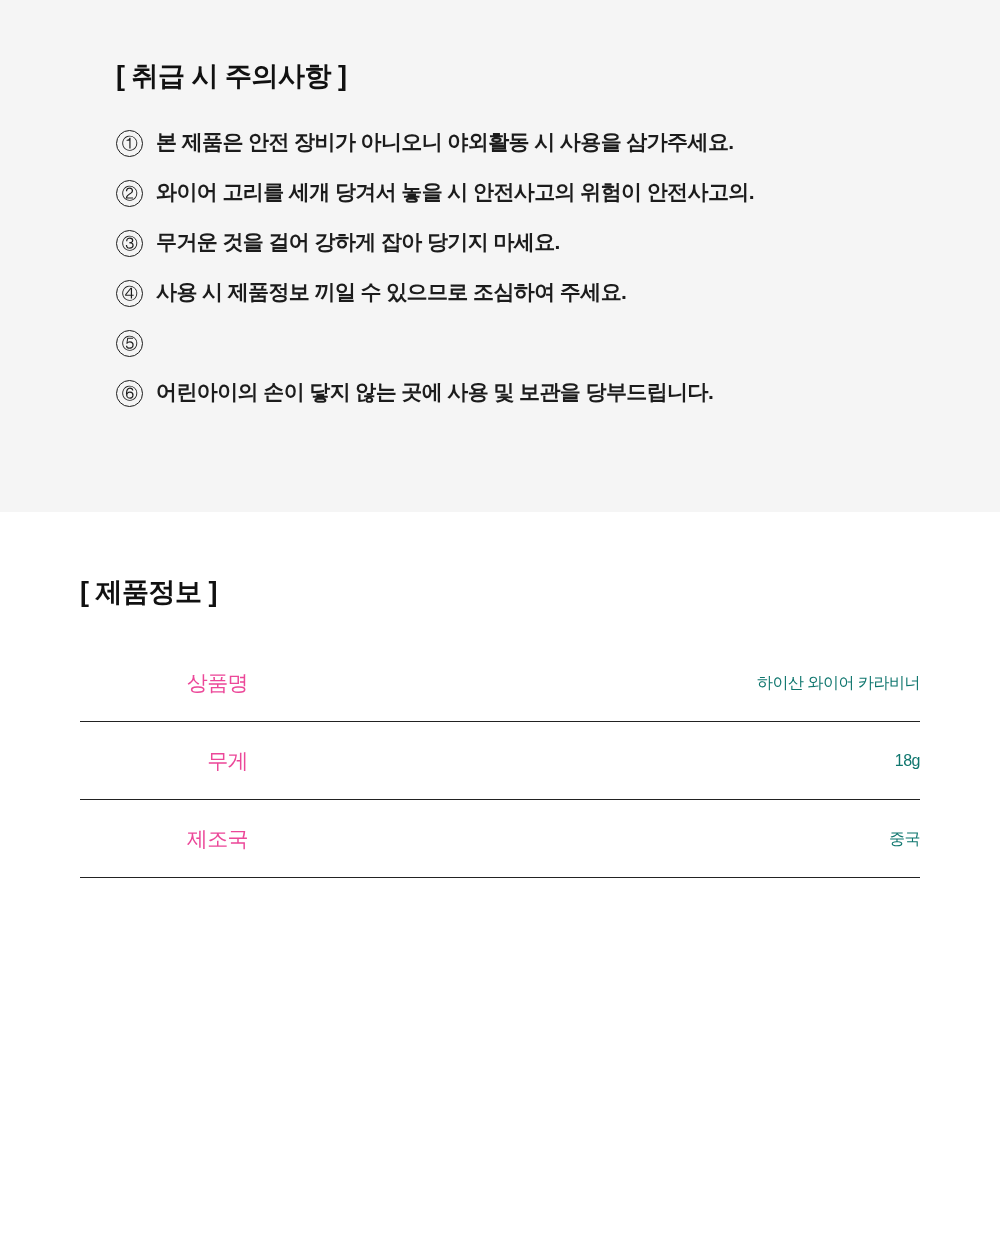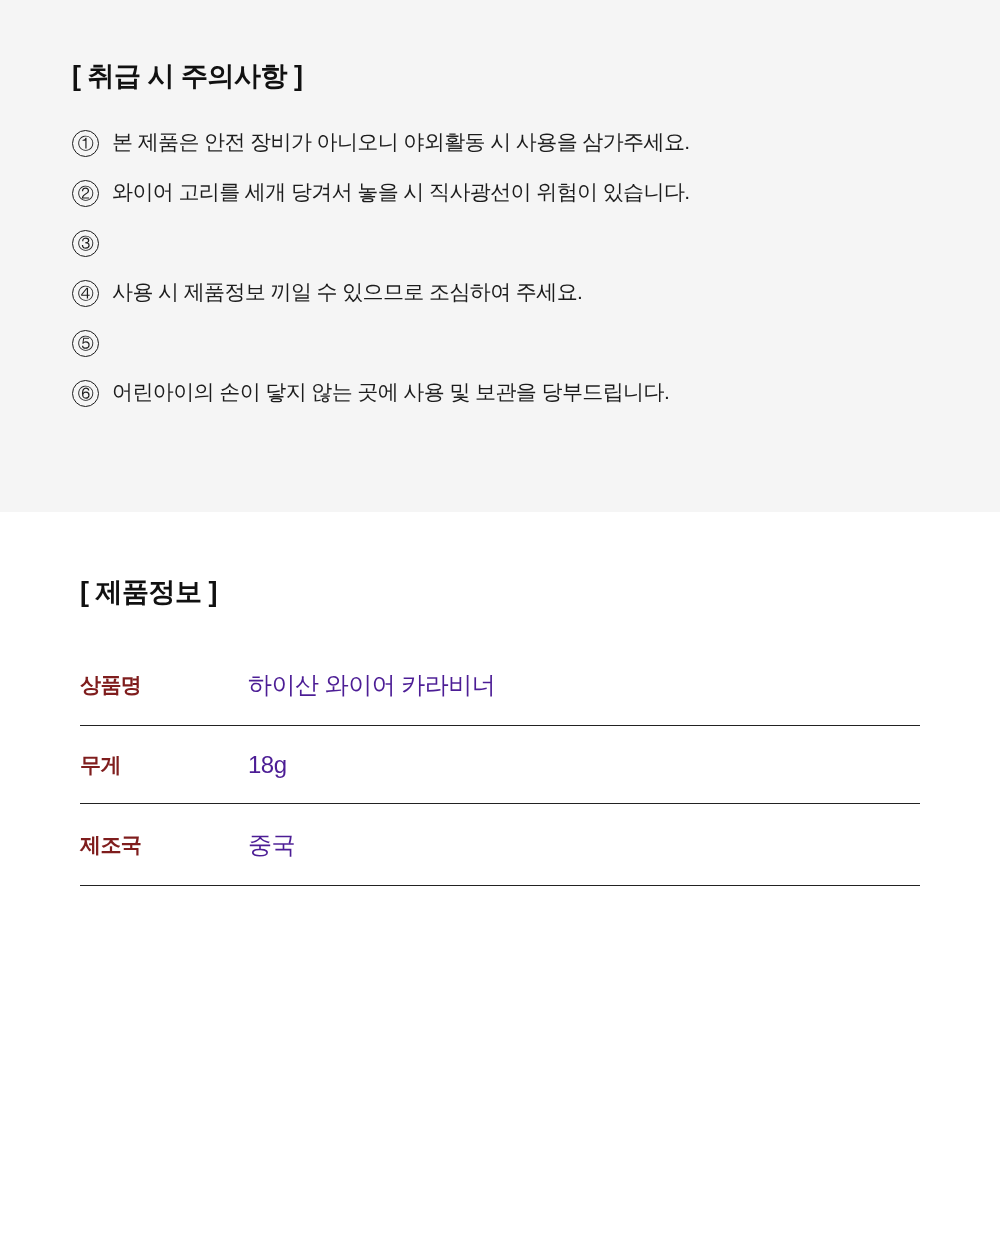--- a/index.html
+++ b/index.html
@@ -18,21 +18,21 @@
   .page {
     position: relative;
     width: 1000px;
     height: 1240px;
     overflow: hidden;
   }
 
   
   .caution-section {
     background: #f5f5f5;
-    padding: 58px 80px 70px 72px;
+    padding: 58px 80px 70px 116px;
     box-sizing: border-box;
     height: 512px;
   }
 
   .section-heading {
     font-size: 27px;
     font-weight: bold;
     letter-spacing: -0.5px;
     color: #111111;
     margin: 0 0 34px 0;
@@ -67,20 +67,21 @@
     justify-content: center;
     font-size: 16px;
     line-height: 1;
     margin-right: 13px;
     margin-top: 2px;
     box-sizing: border-box;
   }
 
   .caution-text {
     line-height: 1.3;
+    font-weight: bold;
   }
 
   
   .info-section {
     background: #ffffff;
     padding: 62px 80px 4px 80px;
     box-sizing: border-box;
   }
 
   .info-table {
@@ -90,56 +91,58 @@
   }
 
   .info-table tr {
     border-bottom: 1.6px solid #222222;
   }
   .info-table tr:first-child {
     border-top: none;
   }
 
   .info-table th {
-    text-align: left;
-    font-weight: bold;
+    text-align: right;
+    font-weight: normal;
     font-size: 21px;
     letter-spacing: -0.6px;
-    color: #7f1d1d;
+    color: #ec4899;
     width: 168px;
     padding: 25px 0 24px 0;
     vertical-align: middle;
   }
 
   .info-table td {
-    font-size: 24px;
+    font-size: 16px;
     letter-spacing: -0.5px;
-    color: #4c1d95;
+    color: #0f766e;
     padding: 25px 0 24px 0;
     vertical-align: middle;
+    text-align: right;
   }
 </style>
 </head>
 <body>
 
 <div class="page">
 
   <section class="caution-section">
     <h2 class="section-heading">[ 취급 시 주의사항 ]</h2>
     <ul class="caution-list">
       <li class="caution-item">
         <span class="num-circle">①</span>
         <span class="caution-text">본 제품은 안전 장비가 아니오니 야외활동 시 사용을 삼가주세요.</span>
       </li>
       <li class="caution-item">
         <span class="num-circle">②</span>
-        <span class="caution-text">와이어 고리를 세개 당겨서 놓을 시 직사광선이 위험이 있습니다.</span>
+        <span class="caution-text">와이어 고리를 세개 당겨서 놓을 시 안전사고의 위험이 안전사고의.</span>
       </li>
       <li class="caution-item">
         <span class="num-circle">③</span>
+        <span class="caution-text">무거운 것을 걸어 강하게 잡아 당기지 마세요.</span>
       </li>
       <li class="caution-item">
         <span class="num-circle">④</span>
         <span class="caution-text">사용 시 제품정보 끼일 수 있으므로 조심하여 주세요.</span>
       </li>
       <li class="caution-item">
         <span class="num-circle">⑤</span>
       </li>
       <li class="caution-item">
         <span class="num-circle">⑥</span>

